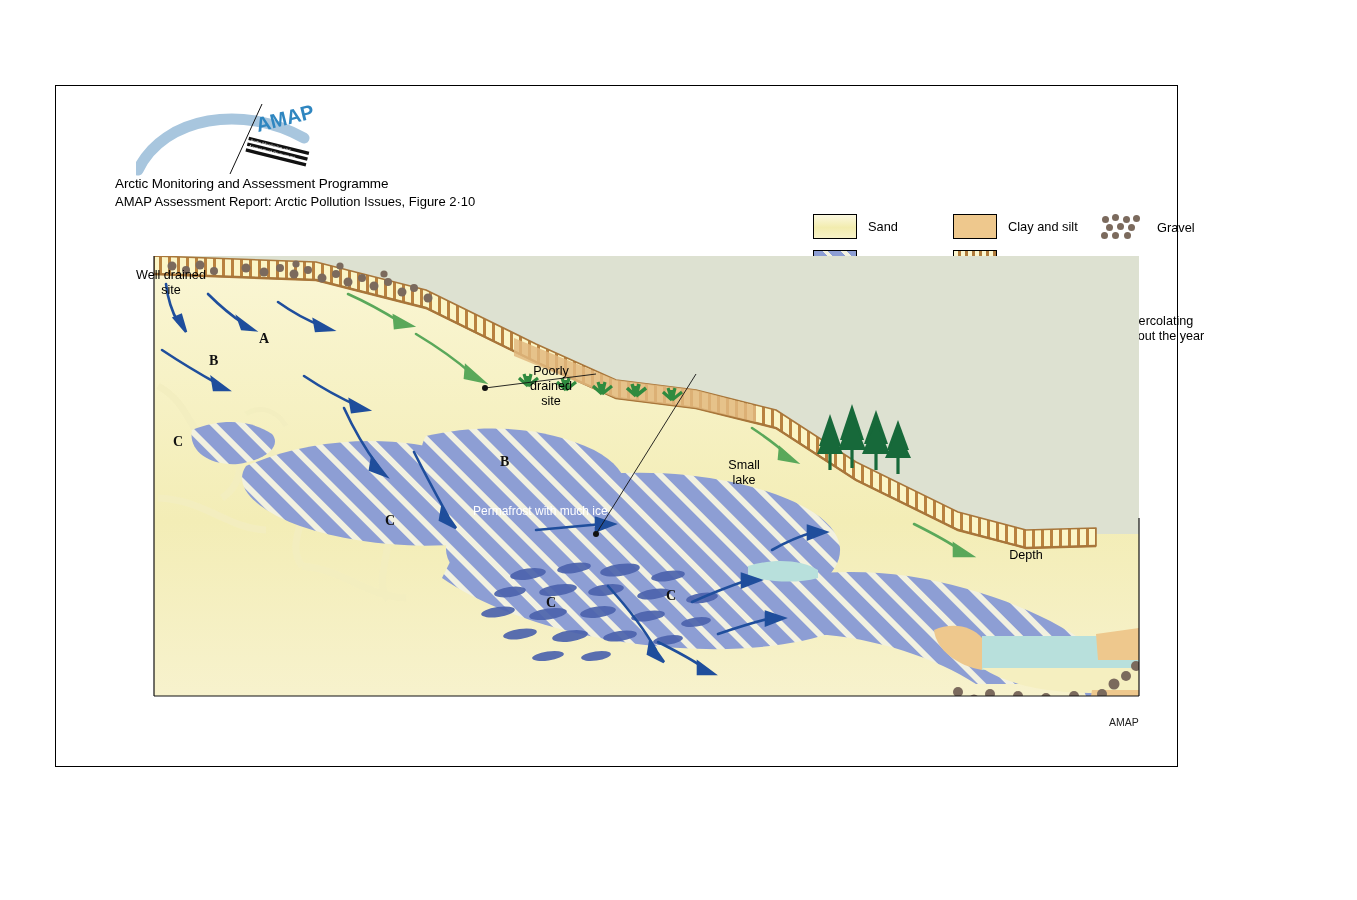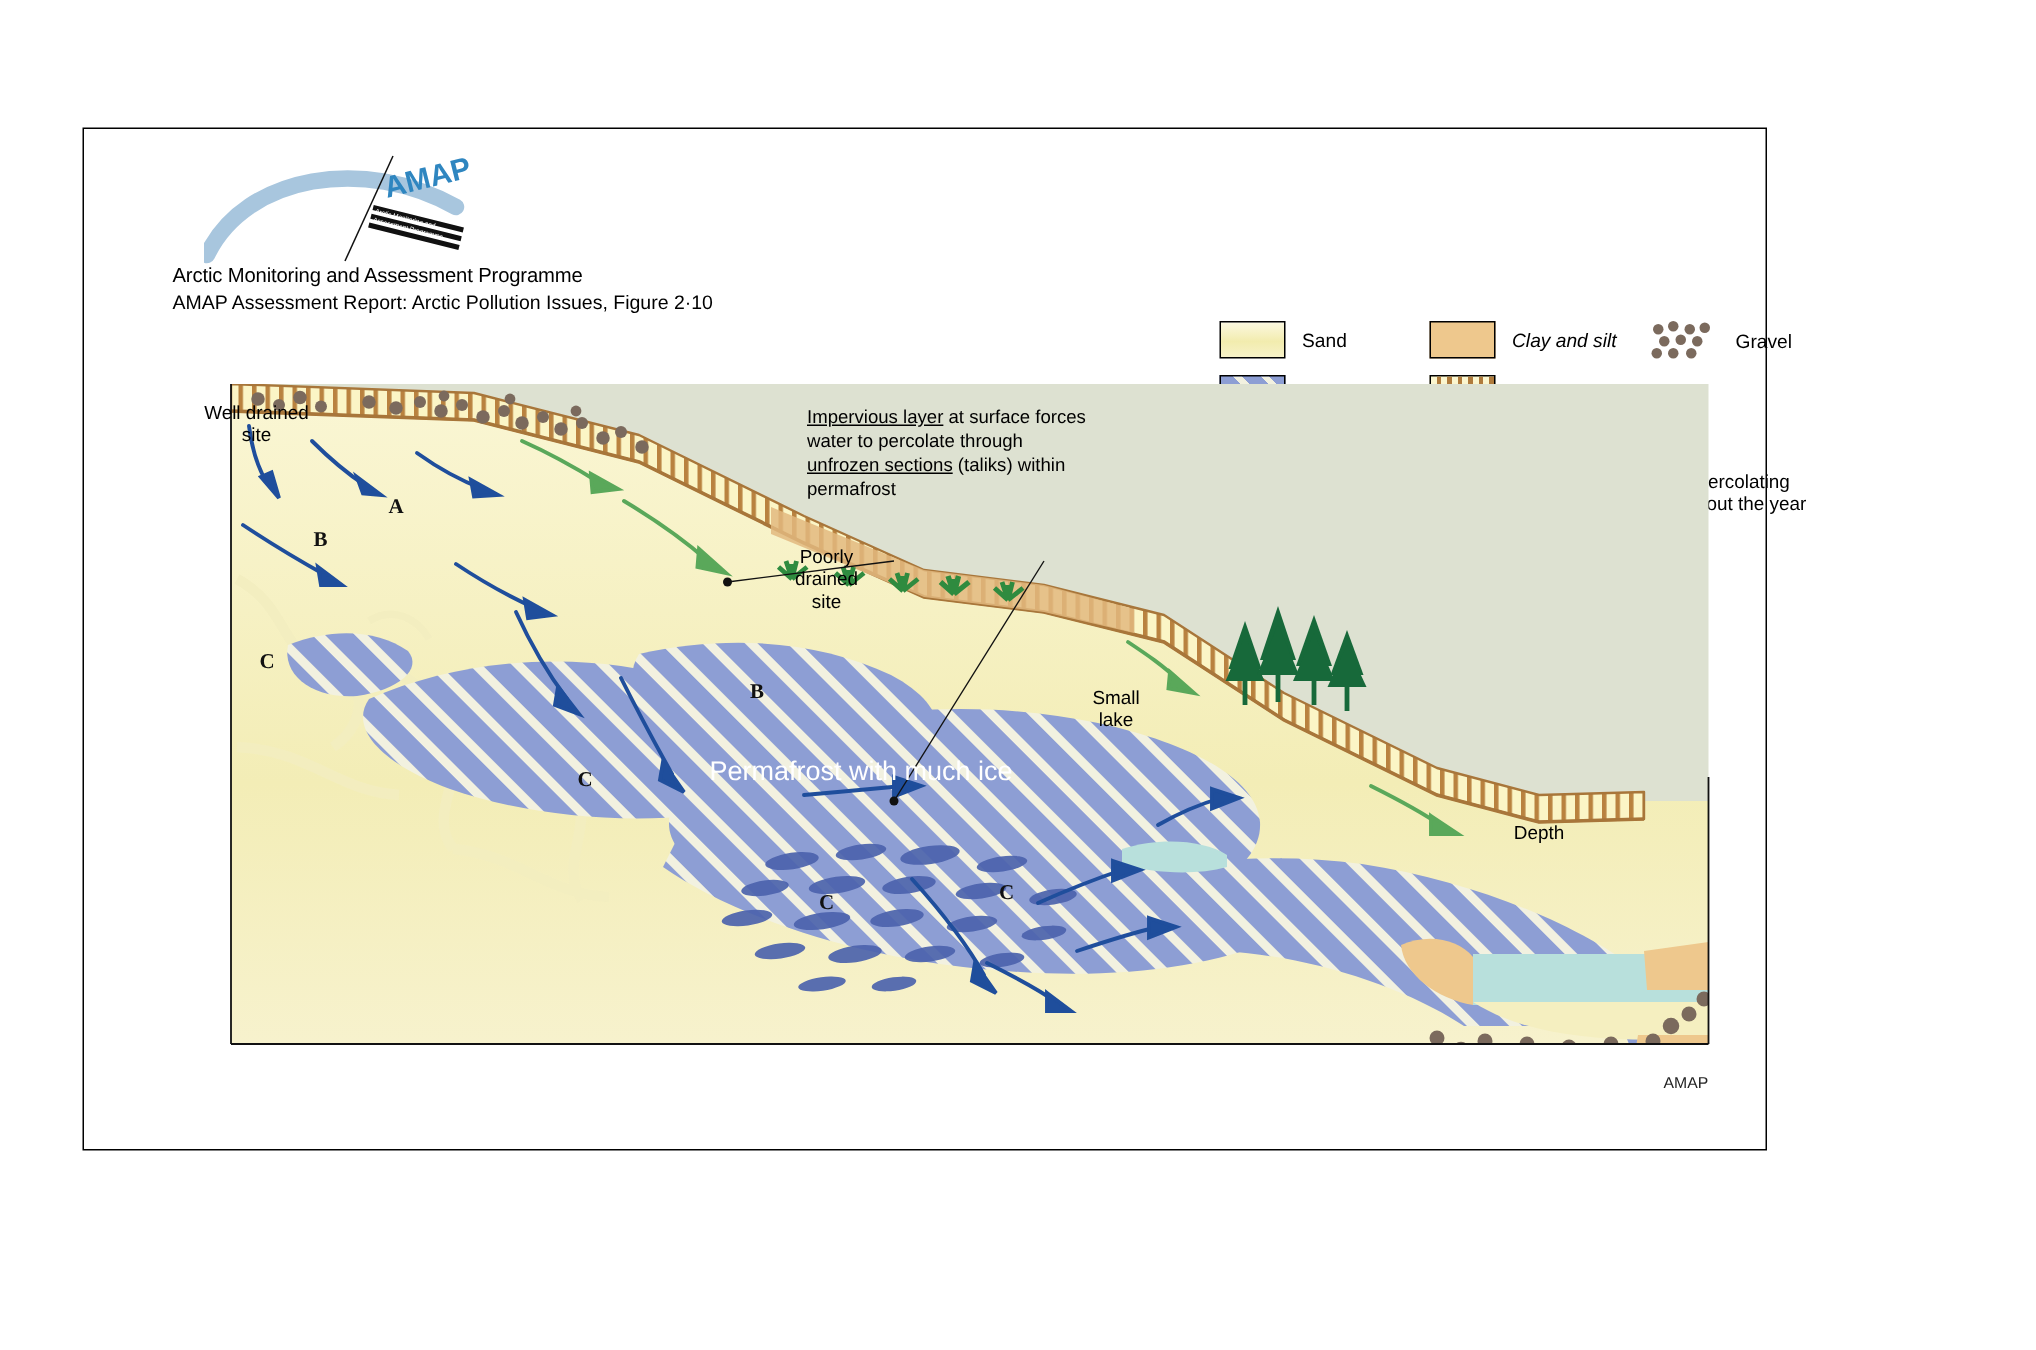--- a/index.html
+++ b/index.html
@@ -31,21 +31,21 @@
   .arr-svg{display:block;}
   .lg-multi{line-height:1.18;white-space:nowrap;font-size:12.6px;}
   .abc-row{position:absolute;font-size:12.6px;white-space:nowrap;}
   .abc-row b{font-size:13.4px;}
 
   
   .callout{position:absolute;font-size:12.4px;color:#000;line-height:1.28;}
   .u{text-decoration:underline;}
   .lbl{position:absolute;font-size:12.6px;color:#000;text-align:center;line-height:1.2;}
   .mk{position:absolute;font-weight:bold;font-size:14px;color:#111;font-family:"Liberation Serif",serif;}
-  .ice-cap{position:absolute;font-size:18px;color:#ffffff;white-space:nowrap;}
+  .ice-cap{position:absolute;font-size:12px;color:#ffffff;white-space:nowrap;}
   .amap-cred{position:absolute;font-size:10.5px;color:#222;}
 </style>
 </head>
 <body>
 
 <div class="page">
   <div class="frame">
 
     <div class="logo-wrap">
       <svg class="logo-svg" width="210" height="80" viewBox="0 0 210 80">
@@ -64,21 +64,21 @@
       <div class="org-sub">AMAP Assessment Report: Arctic Pollution Issues, Figure 2·10</div>
     </div>
 
     <div class="legend">
 
       <div class="lg-row" style="left:0px;top:0px;">
         <span class="sw sw-sand"></span>
         <span class="lg-lab">Sand</span>
       </div>
 
-      <div class="lg-row" style="left:140px;top:0px;font-style:italic;">
+      <div class="lg-row" style="left:140px;top:0px;">
         <span class="sw sw-clay"></span>
         <span class="lg-lab">Clay and silt</span>
       </div>
 
       <div class="lg-row" style="left:287px;top:0px;">
         <span class="gravel-sw">
           <i class="gdot" style="left:2px;top:2px;"></i>
             <i class="gdot" style="left:12px;top:0px;"></i>
           <i class="gdot" style="left:23px;top:2px;"></i>
             <i class="gdot" style="left:33px;top:1px;"></i>
@@ -400,26 +400,20 @@
 
     <div class="lbl" style="left:658px;top:372px;width:60px;text-align:center;">
       <span>Small</span><br>
       <span>lake</span>
     </div>
 
     <div class="lbl" style="left:940px;top:462px;width:60px;">Depth</div>
 
     <div class="ice-cap" style="left:417px;top:418px;">Permafrost with much ice</div>
 
-    <div class="callout" style="left:482px;top:185px;width:200px;">
-      <span class="u">Impervious layer</span><span> at surface forces</span><br>
-      <span>water  to  percolate  through</span><br>
-      <span class="u">unfrozen sections</span><span> (taliks) within</span><br>
-      <span>permafrost</span>
-    </div>
 
     <div class="mk" style="left:203px;top:245px;">A</div>
     <div class="mk" style="left:153px;top:267px;">B</div>
     <div class="mk" style="left:444px;top:368px;">B</div>
     <div class="mk" style="left:117px;top:348px;">C</div>
     <div class="mk" style="left:329px;top:427px;">C</div>
     <div class="mk" style="left:490px;top:509px;">C</div>
     <div class="mk" style="left:610px;top:502px;">C</div>
 
     <div class="amap-cred" style="left:1053px;top:630px;">AMAP</div>

